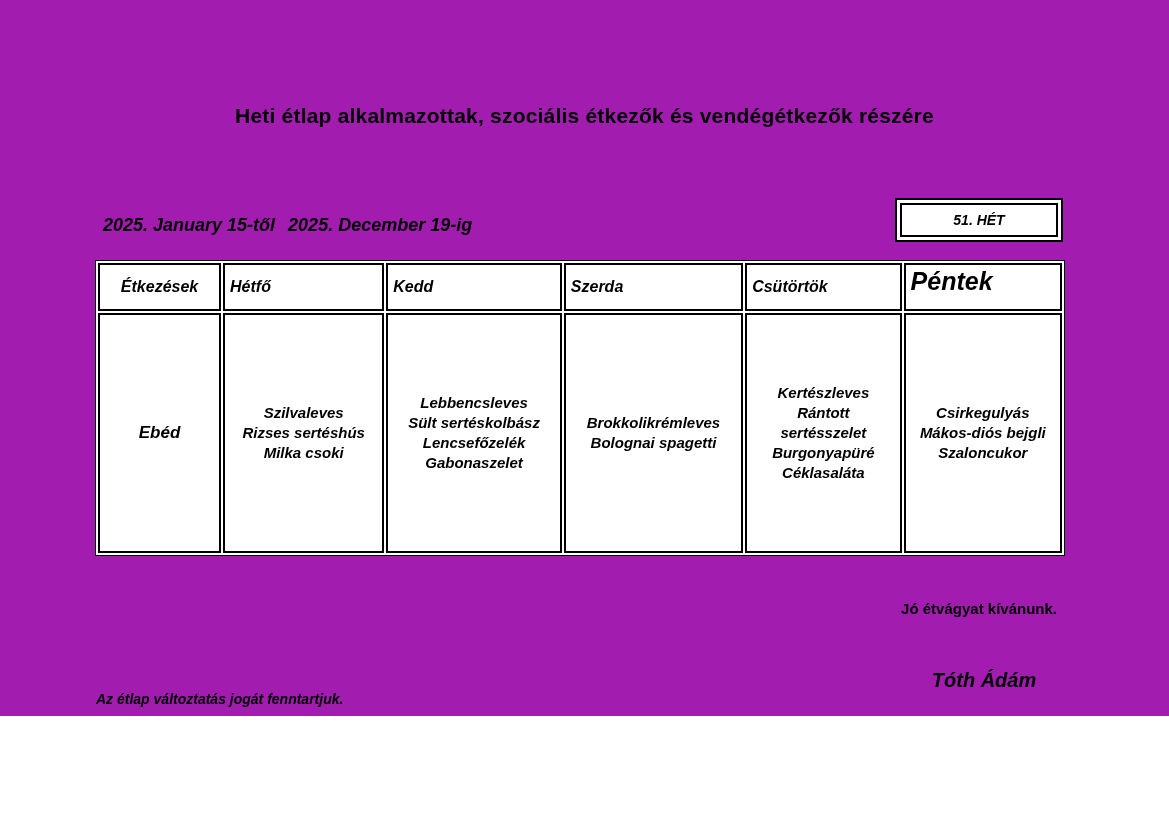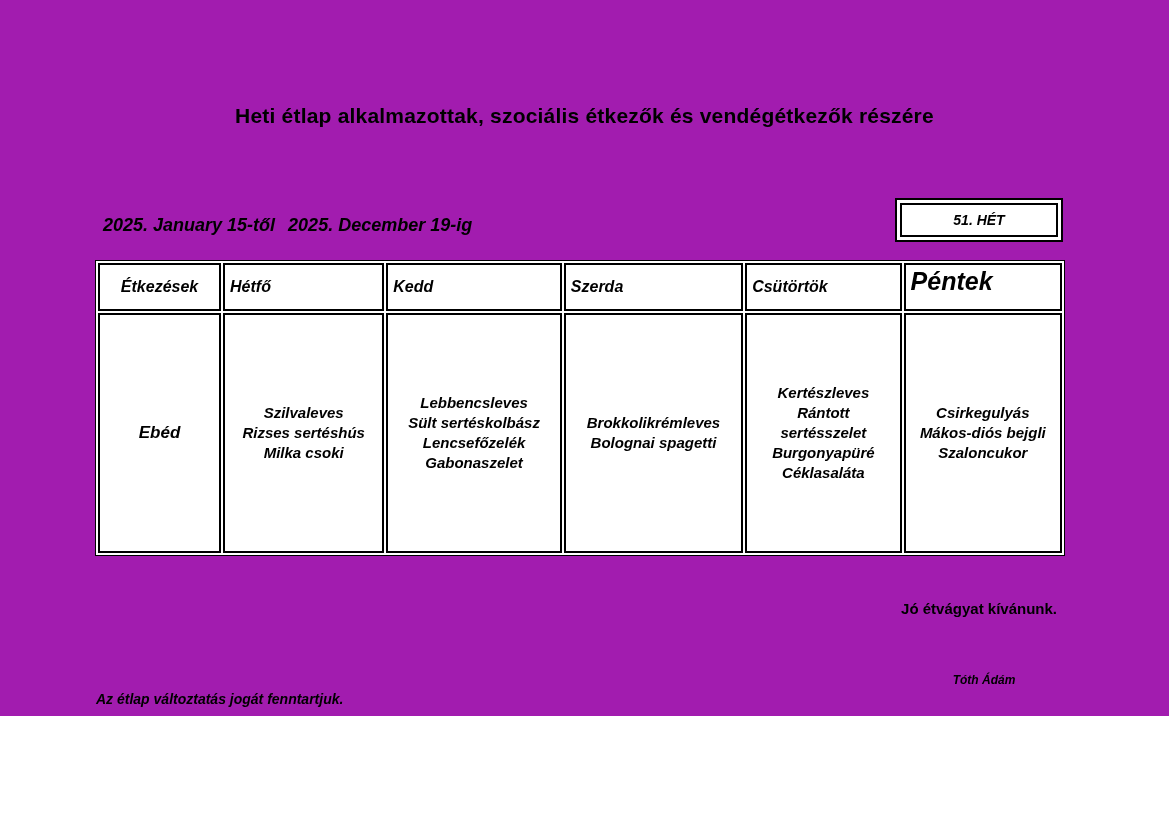--- a/index.html
+++ b/index.html
@@ -111,21 +111,21 @@
     font-style: italic;
     white-space: nowrap;
   }
 
   .signature {
     position: absolute;
     left: 896px;
     top: 668px;
     width: 176px;
     text-align: center;
-    font-size: 12px;
+    font-size: 20px;
     font-weight: bold;
     font-style: italic;
     line-height: 24px;
   }
 </style>
 </head>
 <body>
 
 <div class="page">
 

